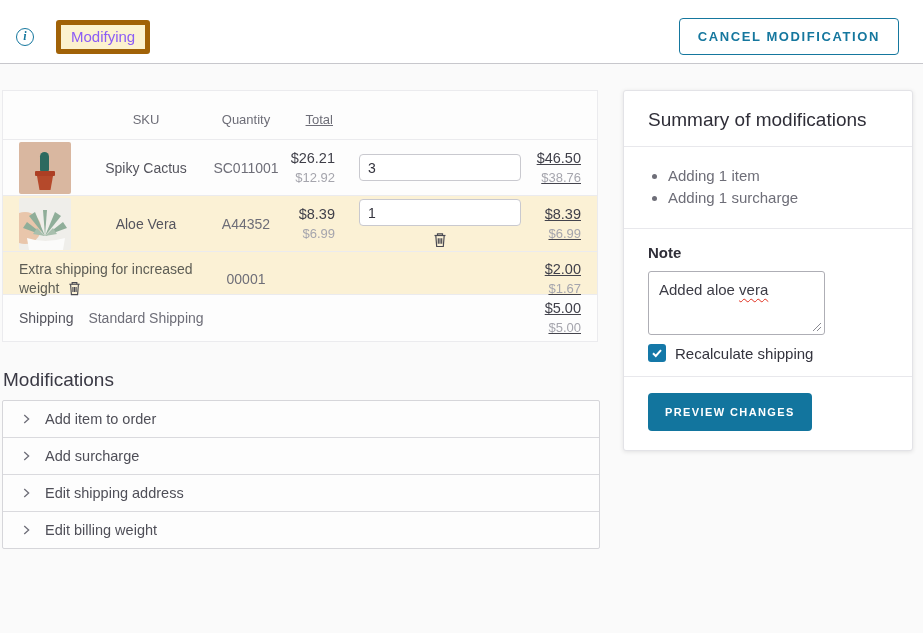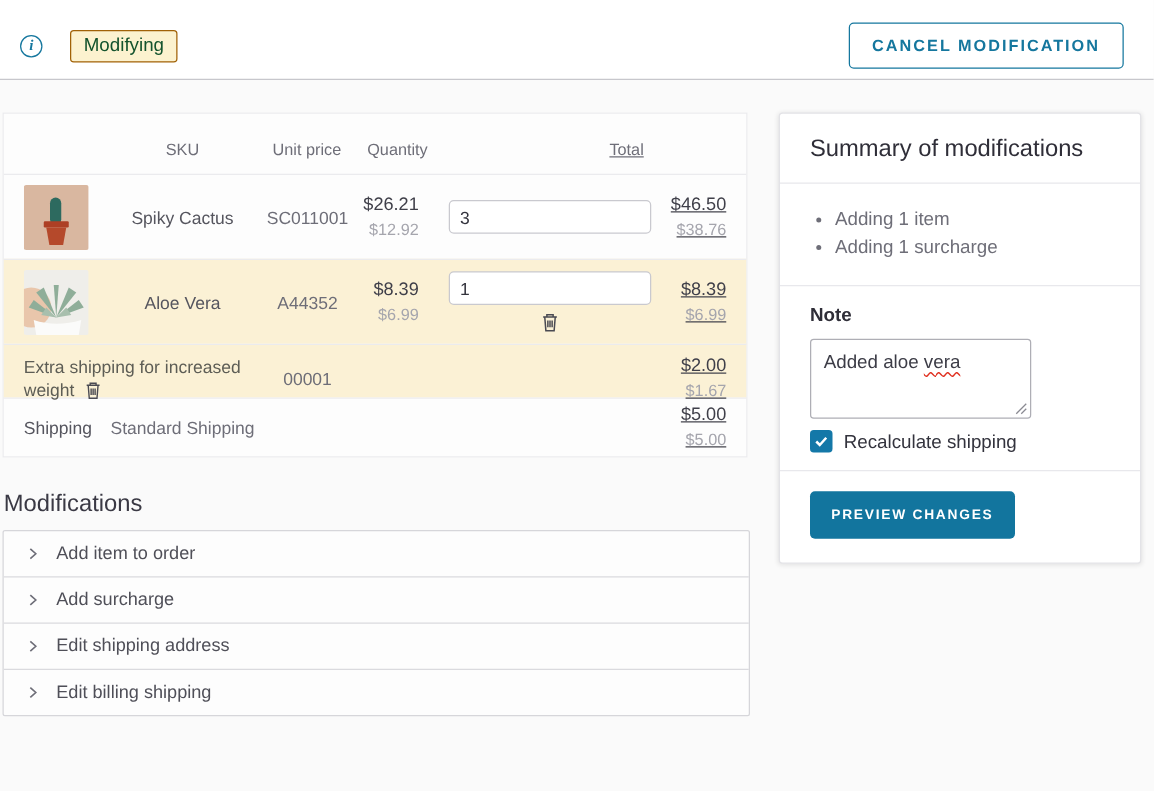--- a/index.html
+++ b/index.html
@@ -27,23 +27,23 @@
     color: #15779e;
     font-size: 12px;
     font-weight: 700;
     display: flex; align-items: center; justify-content: center;
     font-family: "Liberation Serif", serif;
     font-style: italic;
   }
   .status-badge {
     margin-left: 22px;
     background: #fcf2cf;
-    border: 1px solid #a16207;
+    border: 5px solid #a16207;
     border-radius: 3px;
-    color: #14532d;
+    color: #8b5cf6;
     font-size: 15px;
     padding: 3px 10px 4px;
   }
   .cancel-btn {
     margin-left: auto;
     margin-right: 8px;
     background: #fff;
     border: 1px solid #15779e;
     border-radius: 4px;
     color: #15779e;
@@ -80,21 +80,21 @@
   .header .cell {
     align-items: flex-end;
     padding-bottom: 12px;
     color: #6e6e78;
     font-size: 13px;
   }
   .c-center { justify-content: center; text-align: center; }
   .c-right { justify-content: flex-end; text-align: right; padding-right: 14px; }
   .c-total { justify-content: flex-end; text-align: right; padding-right: 16px; text-decoration: underline; }
 
-  .row-item { height: 68px; }
+  .row-item { height: 56px; }
   .row-surcharge { height: 43px; background: #fbf1d5; }
   .row-shipping { height: 47px; }
   .highlight { background: #fbf1d5; }
 
   .product-name { color: #55555e; }
   .sku { color: #6e6e78; }
   .price-stack { line-height: 1.35; }
   .price-main { color: #3f3f49; font-size: 14.5px; }
   .price-sub { color: #a5a5ad; font-size: 13px; }
 
@@ -218,21 +218,20 @@
 </div>
 
 <div class="main">
   <div class="left-col">
 
     <div class="order-table">
 
       <div class="t-row header">
         <div class="cell"></div>
         <div class="cell c-center">SKU</div>
-        <div class="cell c-right">Unit price</div>
         <div class="cell c-center">Quantity</div>
         <div class="cell c-total">Total</div>
       </div>
 
       <div class="t-row row-item">
         <div class="cell">
           <span class="thumb">
             <svg width="52" height="52" viewBox="0 0 52 52">
               <rect width="52" height="52" fill="#d9b7a0"></rect>
               <rect x="21" y="10" width="9" height="22" rx="4.5" fill="#2d6a5f"></rect>
@@ -363,21 +362,21 @@
         <div class="acc-item">
           <svg width="14" height="14" viewBox="0 0 16 16">
               <path d="M6 3.5 L11 8 L6 12.5" fill="none" stroke="#6e6e78" stroke-width="1.5"></path>
             </svg>
           <span class="acc-label">Edit shipping address</span>
         </div>
         <div class="acc-item">
           <svg width="14" height="14" viewBox="0 0 16 16">
               <path d="M6 3.5 L11 8 L6 12.5" fill="none" stroke="#6e6e78" stroke-width="1.5"></path>
             </svg>
-          <span class="acc-label">Edit billing shipping</span>
+          <span class="acc-label">Edit billing weight</span>
         </div>
       </div>
     </div>
   </div>
 
   <div class="right-col">
     <div class="summary-panel">
       <div class="sp-title">Summary of modifications</div>
       <hr class="sp-divider">
       <ul class="sp-bullets">

